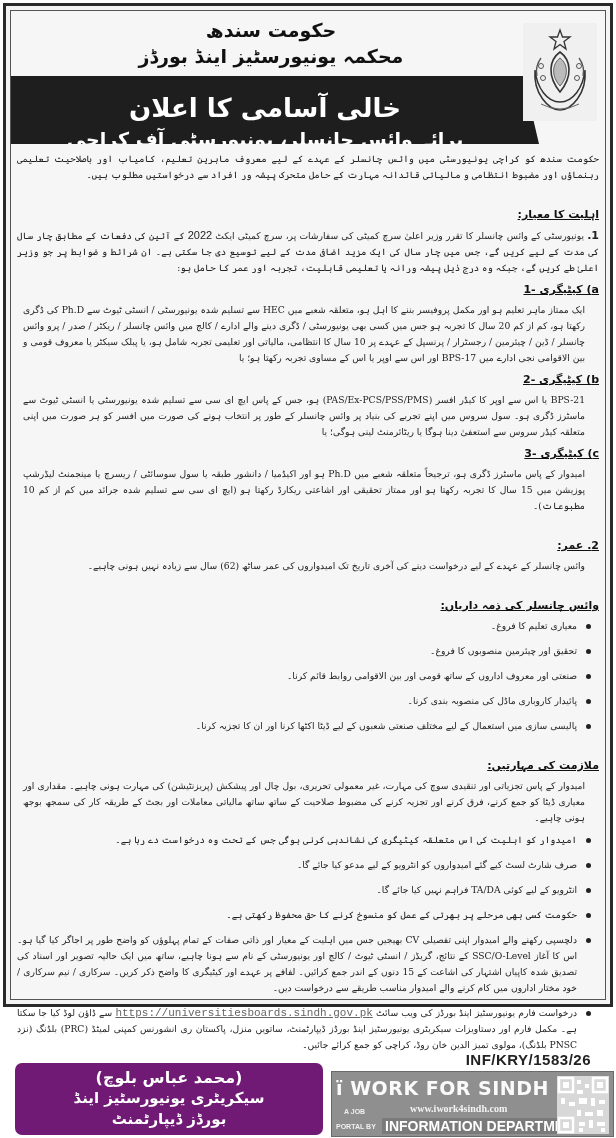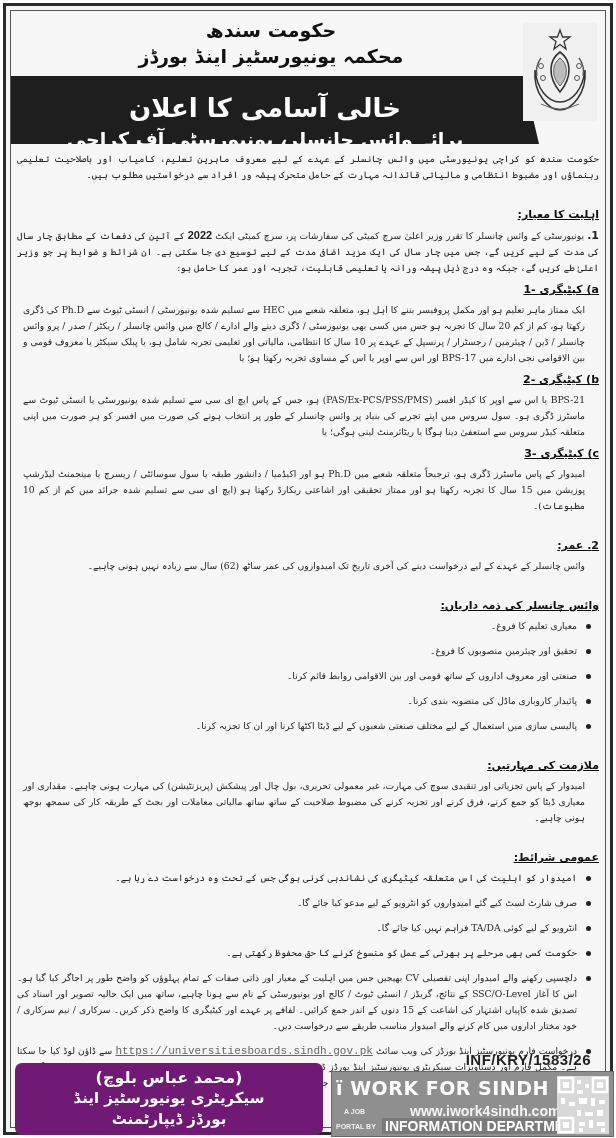--- a/index.html
+++ b/index.html
@@ -1,20 +1,20 @@
 <!DOCTYPE html>
 <html><head>
 <meta charset="utf-8">
 <style>
   * { box-sizing: border-box; margin: 0; padding: 0; }
   html, body { width: 616px; height: 1138px; background: #ffffff; overflow: hidden; }
   body { font-family: "DejaVu Sans", sans-serif; color: #1a1a1a; position: relative; }
 
   .frame {
-    position: absolute; left: 3px; top: 3px; width: 610px; height: 1132px;
+    position: absolute; left: 3px; top: 3px; width: 610px; height: 1004px;
     border: 3px solid #2a2a2a; background: #f4f4f4;
   }
   .inner {
     position: absolute; left: 4px; top: 4px; right: 4px; bottom: 4px;
     border: 1px solid #555; background: #f6f6f6;
   }
 
   
   .hdr-top { position: absolute; left: 0; top: 0; width: 520px; height: 62px; text-align: center; direction: rtl; }
   .hdr-line1 { font-size: 19px; font-weight: bold; line-height: 26px; margin-top: 6px; color: #111; }
@@ -73,22 +73,22 @@
   .sign-name { font-size: 16px; }
   .portal {
     position: absolute; left: 320px; top: 1060px; width: 283px; height: 66px;
     background: #8f8f8f; border: 1px solid #6a6a6a; color: #fff;
   }
   .portal-title {
     position: absolute; left: 4px; top: 5px; font-family: "DejaVu Sans", sans-serif;
     font-weight: bold; font-size: 19px; letter-spacing: 0.5px; color: #fafafa;
   }
   .portal-url {
-    position: absolute; left: 78px; top: 31px; font-family: Liberation Sans, sans-serif;
-    font-weight: bold; font-size: 14px; color: #f4f4f4;
+    position: absolute; left: 78px; top: 31px; font-family: Liberation Serif, serif;
+    font-weight: bold; font-size: 10px; color: #f4f4f4;
   }
   .portal-ajob {
     position: absolute; left: 12px; top: 36px; font-family: "Liberation Sans", sans-serif;
     font-weight: bold; font-size: 7px; color: #f0f0f0;
   }
   .portal-by {
     position: absolute; left: 4px; top: 51px; font-family: "Liberation Sans", sans-serif;
     font-weight: bold; font-size: 7px; color: #f0f0f0;
   }
   .portal-dept {
@@ -129,21 +129,21 @@
       </svg>
     </div>
 
     <div class="body">
       <p class="para">حکومت سندھ کو کراچی یونیورسٹی میں وائس چانسلر کے عہدے کے لیے معروف ماہرین تعلیم، کامیاب اور باصلاحیت تعلیمی رہنماؤں اور مضبوط انتظامی و مالیاتی قائدانہ مہارت کے حامل متحرک پیشہ ور افراد سے درخواستیں مطلوب ہیں۔</p>
 
       <div class="heading">اہلیت کا معیار:</div>
       <p class="para">
         <span class="num">1.</span>
         <span>یونیورسٹی کے وائس چانسلر کا تقرر وزیر اعلیٰ سرچ کمیٹی کی سفارشات پر، سرچ کمیٹی ایکٹ</span>
-        <span class="latin" style="font-weight:bold;">2022</span>
+        <span class="latin" style="font-weight:normal;">2022</span>
         <span>کے آئین کی دفعات کے مطابق چار سال کی مدت کے لیے کریں گے، جس میں چار سال کی ایک مزید اضافی مدت کے لیے توسیع دی جا سکتی ہے۔ ان شرائط و ضوابط پر جو وزیر اعلیٰ طے کریں گے، جبکہ وہ درج ذیل پیشہ ورانہ یا تعلیمی قابلیت، تجربہ اور عمر کا حامل ہو:</span>
       </p>
 
       <div class="subhead">a) کیٹیگری -1</div>
       <p class="para indent">ایک ممتاز ماہر تعلیم ہو اور مکمل پروفیسر بننے کا اہل ہو، متعلقہ شعبے میں HEC سے تسلیم شدہ یونیورسٹی / انسٹی ٹیوٹ سے Ph.D کی ڈگری رکھتا ہو، کم از کم 20 سال کا تجربہ ہو جس میں کسی بھی یونیورسٹی / ڈگری دینے والے ادارے / کالج میں وائس چانسلر / ریکٹر / صدر / پرو وائس چانسلر / ڈین / چیئرمین / رجسٹرار / پرنسپل کے عہدے پر 10 سال کا انتظامی، مالیاتی اور تعلیمی تجربہ شامل ہو، یا پبلک سیکٹر یا معروف قومی و بین الاقوامی نجی ادارے میں BPS-17 اور اس سے اوپر یا اس کے مساوی تجربہ رکھتا ہو؛ یا</p>
 
       <div class="subhead">b) کیٹیگری -2</div>
       <p class="para indent">BPS-21 یا اس سے اوپر کا کیڈر افسر (PAS/Ex-PCS/PSS/PMS) ہو، جس کے پاس ایچ ای سی سے تسلیم شدہ یونیورسٹی یا انسٹی ٹیوٹ سے ماسٹرز ڈگری ہو۔ سول سروس میں اپنے تجربے کی بنیاد پر وائس چانسلر کے طور پر انتخاب ہونے کی صورت میں افسر کو ہر صورت میں اپنی متعلقہ کیڈر سروس سے استعفیٰ دینا ہوگا یا ریٹائرمنٹ لینی ہوگی؛ یا</p>
 
       <div class="subhead">c) کیٹیگری -3</div>
@@ -157,21 +157,20 @@
         <li>معیاری تعلیم کا فروغ۔</li>
         <li>تحقیق اور چیئرمین منصوبوں کا فروغ۔</li>
         <li>صنعتی اور معروف اداروں کے ساتھ قومی اور بین الاقوامی روابط قائم کرنا۔</li>
         <li>پائیدار کاروباری ماڈل کی منصوبہ بندی کرنا۔</li>
         <li>پالیسی سازی میں استعمال کے لیے مختلف صنعتی شعبوں کے لیے ڈیٹا اکٹھا کرنا اور ان کا تجزیہ کرنا۔</li>
       </ul>
 
       <div class="heading">ملازمت کی مہارتیں:</div>
       <p class="para indent">امیدوار کے پاس تجزیاتی اور تنقیدی سوچ کی مہارت، غیر معمولی تحریری، بول چال اور پیشکش (پریزنٹیشن) کی مہارت ہونی چاہیے۔ مقداری اور معیاری ڈیٹا کو جمع کرنے، فرق کرنے اور تجزیہ کرنے کی مضبوط صلاحیت کے ساتھ ساتھ مالیاتی معاملات اور بجٹ کے طریقہ کار کی سمجھ بوجھ ہونی چاہیے۔</p>
 
-      <div class="heading">عمومی شرائط:</div>
       <ul class="bullets">
         <li>امیدوار کو اہلیت کی اس متعلقہ کیٹیگری کی نشاندہی کرنی ہوگی جس کے تحت وہ درخواست دے رہا ہے۔</li>
         <li>صرف شارٹ لسٹ کیے گئے امیدواروں کو انٹرویو کے لیے مدعو کیا جائے گا۔</li>
         <li>انٹرویو کے لیے کوئی TA/DA فراہم نہیں کیا جائے گا۔</li>
         <li>حکومت کسی بھی مرحلے پر بھرتی کے عمل کو منسوخ کرنے کا حق محفوظ رکھتی ہے۔</li>
         <li>دلچسپی رکھنے والے امیدوار اپنی تفصیلی CV بھیجیں جس میں اہلیت کے معیار اور ذاتی صفات کے تمام پہلوؤں کو واضح طور پر اجاگر کیا گیا ہو۔ اس کا آغاز SSC/O-Level کے نتائج، گریڈز / انسٹی ٹیوٹ / کالج اور یونیورسٹی کے نام سے ہونا چاہیے، ساتھ میں ایک حالیہ تصویر اور اسناد کی تصدیق شدہ کاپیاں اشتہار کی اشاعت کے 15 دنوں کے اندر جمع کرائیں۔ لفافے پر عہدے اور کیٹیگری کا واضح ذکر کریں۔ سرکاری / نیم سرکاری / خود مختار اداروں میں کام کرنے والے امیدوار مناسب طریقے سے درخواست دیں۔</li>
         <li>
           <span>درخواست فارم یونیورسٹیز اینڈ بورڈز کی ویب سائٹ</span>
           <span class="link">https://universitiesboards.sindh.gov.pk</span>
           <span>سے ڈاؤن لوڈ کیا جا سکتا ہے۔ مکمل فارم اور دستاویزات سیکریٹری یونیورسٹیز اینڈ بورڈز ڈیپارٹمنٹ، ساتویں منزل، پاکستان ری انشورنس کمپنی لمیٹڈ (PRC) بلڈنگ (نزد PNSC بلڈنگ)، مولوی تمیز الدین خان روڈ، کراچی کو جمع کرائے جائیں۔</span>

